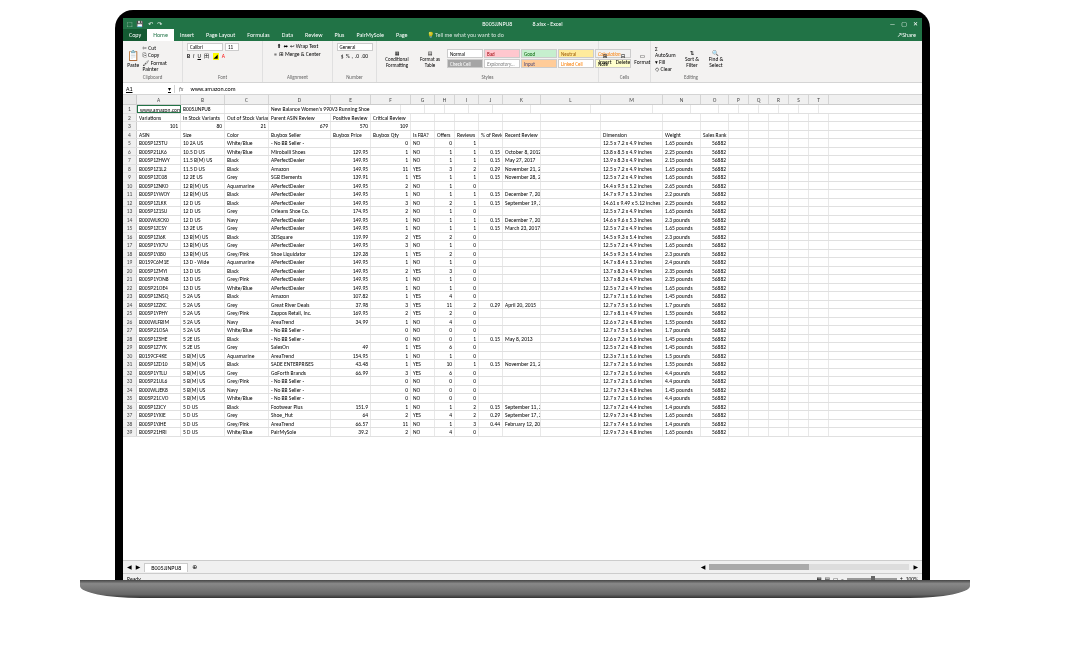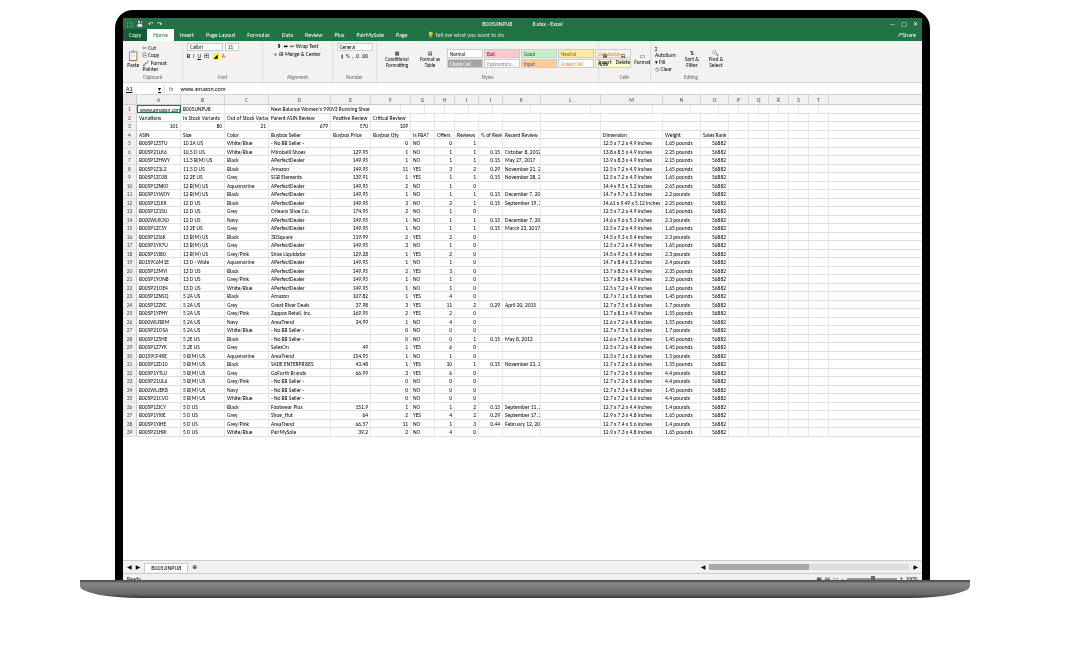--- a/index.html
+++ b/index.html
@@ -78,21 +78,21 @@
   .sc-good { background: #c6efce; color: #006100; }
   .sc-neutral { background: #ffeb9c; color: #9c5700; }
   .sc-calc { background: #f2f2f2; color: #fa7d00; font-style: italic; }
   .sc-check { background: #a5a5a5; color: #fff; }
   .sc-expl { background: #fff; color: #7f7f7f; font-style: italic; }
   .sc-input { background: #ffcc99; color: #3f3f76; }
   .sc-link { background: #fff; color: #fa7d00; }
   .sc-note { background: #ffffcc; }
   
   .formula-bar { height: 12px; border-bottom: 1px solid #d4d4d4; display: flex; align-items: center; font-size: 6px; }
-  .name-box { width: 42px; border-right: 1px solid #d4d4d4; padding: 0 3px; display: flex; justify-content: space-between; align-items: center; text-decoration: underline; }
+  .name-box { width: 52px; border-right: 1px solid #d4d4d4; padding: 0 3px; display: flex; justify-content: space-between; align-items: center; text-decoration: underline; }
   .fx { padding: 0 4px; color: #666; font-style: italic; }
   .formula-input { flex: 1; padding: 0 3px; }
   
   .grid-area { height: 465px; overflow: hidden; }
   .col-headers { display: flex; height: 10px; background: #f0f0f0; border-bottom: 1px solid #ccc; }
   .rowhdr-spacer { width: 14px; background: #e8e8e8; border-right: 1px solid #ccc; }
   .col-h { border-right: 1px solid #d4d4d4; text-align: center; font-size: 5.5px; line-height: 10px; color: #444; }
   
   .grid-body { display: flex; flex-direction: column; }
   .grid-row { display: flex; height: 8.5px; border-bottom: 1px solid #e0e0e0; }

